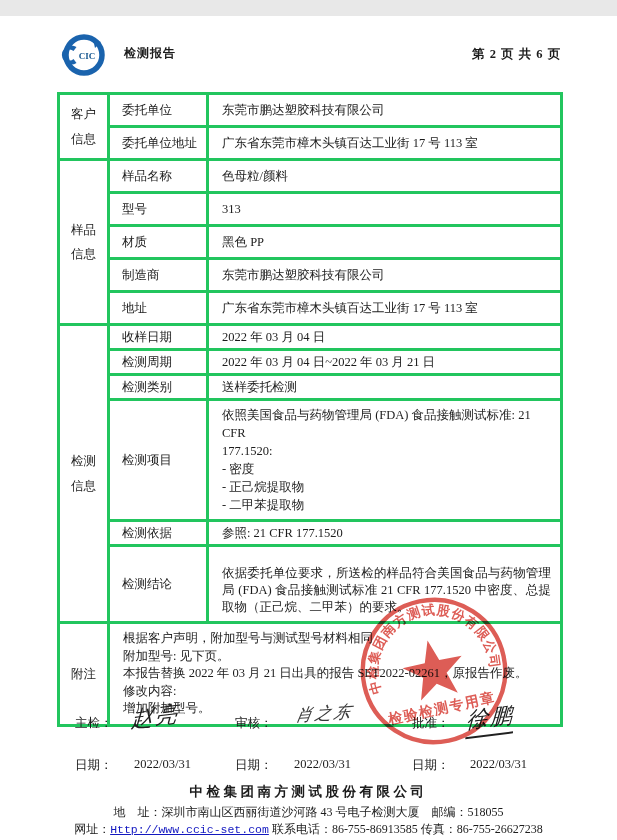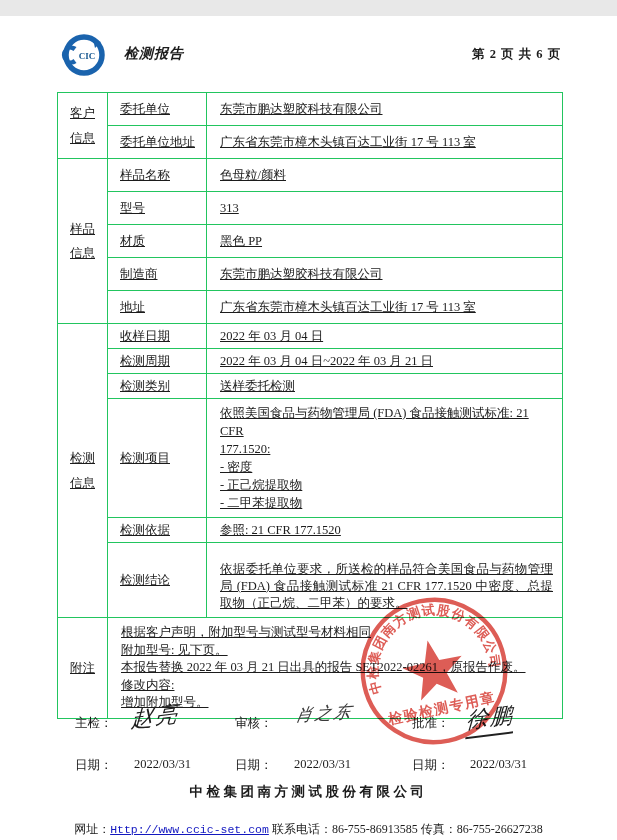--- a/index.html
+++ b/index.html
@@ -4,29 +4,29 @@
 <style>
   * { margin:0; padding:0; box-sizing:border-box; }
   html,body { background:#e8e8e8; }
   .page {
     position:relative; width:617px; height:840px; margin:16px auto;
     background:#ffffff; overflow:hidden;
     font-family:"Liberation Serif", serif; color:#1c1c1c;
   }
   
   .logo { position:absolute; left:60px; top:17px; width:48px; height:44px; }
-  .hdr-title { position:absolute; left:124px; top:29px; font-size:14px; font-weight:bold; letter-spacing:1px;font-style:italic; }
+  .hdr-title { position:absolute; left:124px; top:29px; font-size:12px; font-weight:bold; letter-spacing:1px; }
   .hdr-no { position:absolute; left:232px; top:30px; font-size:12.5px; font-weight:bold; }
   .hdr-page { position:absolute; left:472px; top:30px; font-size:12.5px; font-weight:bold; letter-spacing:1px; white-space:nowrap; }
   
   table.report {
     position:absolute; left:57px; top:76px; width:506px;
     border-collapse:collapse; font-size:12.5px;
   }
-  table.report td { border:1px solid #22c55e; vertical-align:middle;text-decoration:underline; }
+  table.report td { border:3px solid #22c55e; vertical-align:middle; }
   td.section { width:50px; text-align:center; white-space:pre-line; line-height:1.95; }
   td.label { width:99px; padding-left:12px; }
   td.value { padding-left:13px; padding-right:8px; }
   tr.h33 td { height:33px; }
   tr.h25 td { height:25px; }
   .pre { white-space:pre-line; }
   td.items-cell { padding:5px 10px 5px 13px; line-height:18px; vertical-align:top; }
   td.conclusion-cell { padding:18px 9px 5px 13px; line-height:17px; text-align:justify; }
   td.note-cell { padding:6px 10px 6px 13px; line-height:17.6px; vertical-align:top; }
   
@@ -167,18 +167,19 @@
       <path id="ringArc" d="M 22.9 90.1 A 58 58 0 1 1 137.1 90.1" fill="none"></path>
     </defs>
     <text fill="#d9463e" font-size="13.5" font-weight="bold" font-family="Liberation Serif, serif" letter-spacing="1">
       <textPath href="#ringArc" startOffset="50%" text-anchor="middle">中检集团南方测试股份有限公司</textPath>
     </text>
     <path d="M 80 48 L 87.6 70.2 L 111 70.5 L 92.3 84.4 L 99.3 106.8 L 80 93.4 L 60.7 106.8 L 67.7 84.4 L 49 70.5 L 72.4 70.2 Z" fill="#d9463e"></path>
     <text x="80" y="124" fill="#d9463e" font-size="14.5" font-weight="bold" text-anchor="middle" font-family="Liberation Serif, serif" letter-spacing="1.5">检验检测专用章</text>
   </svg>
 
   <div class="footer f-company">中检集团南方测试股份有限公司</div>
+  <div class="footer f-address">地　址：深圳市南山区西丽街道沙河路 43 号电子检测大厦　邮编：518055</div>
   <div class="footer f-web">
     <span>网址：</span><a href="#">Http://www.ccic-set.com</a>
     <span>联系电话：86-755-86913585 传真：86-755-26627238</span>
   </div>
 
 </div>
 
 </body></html>

